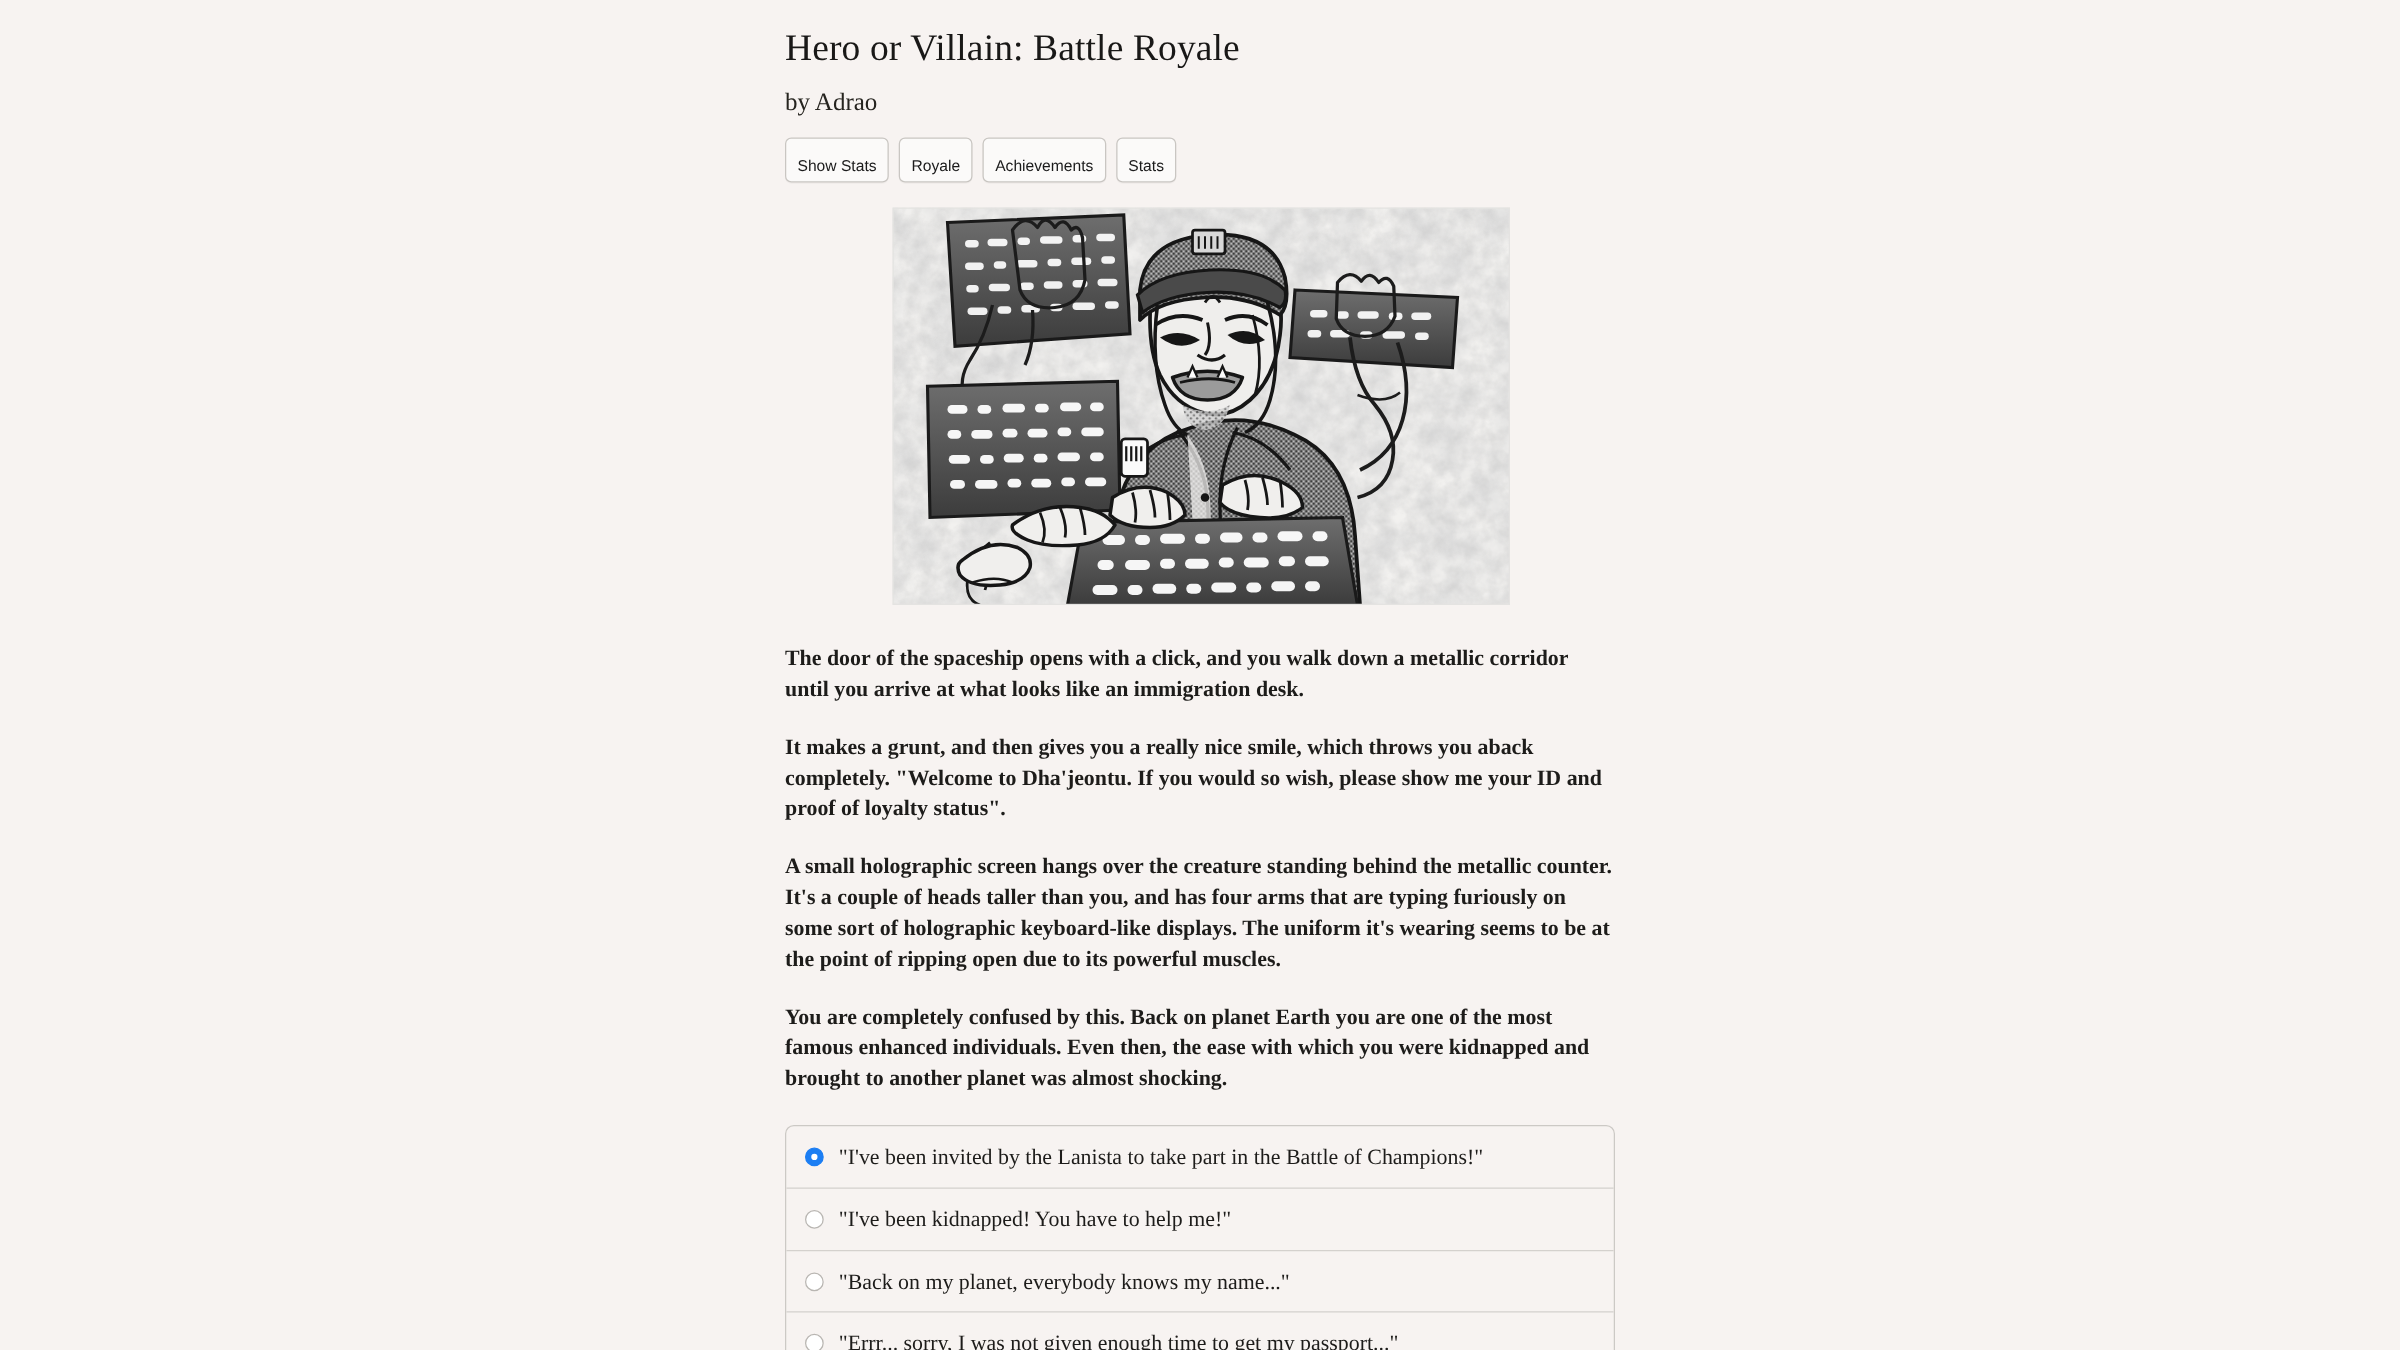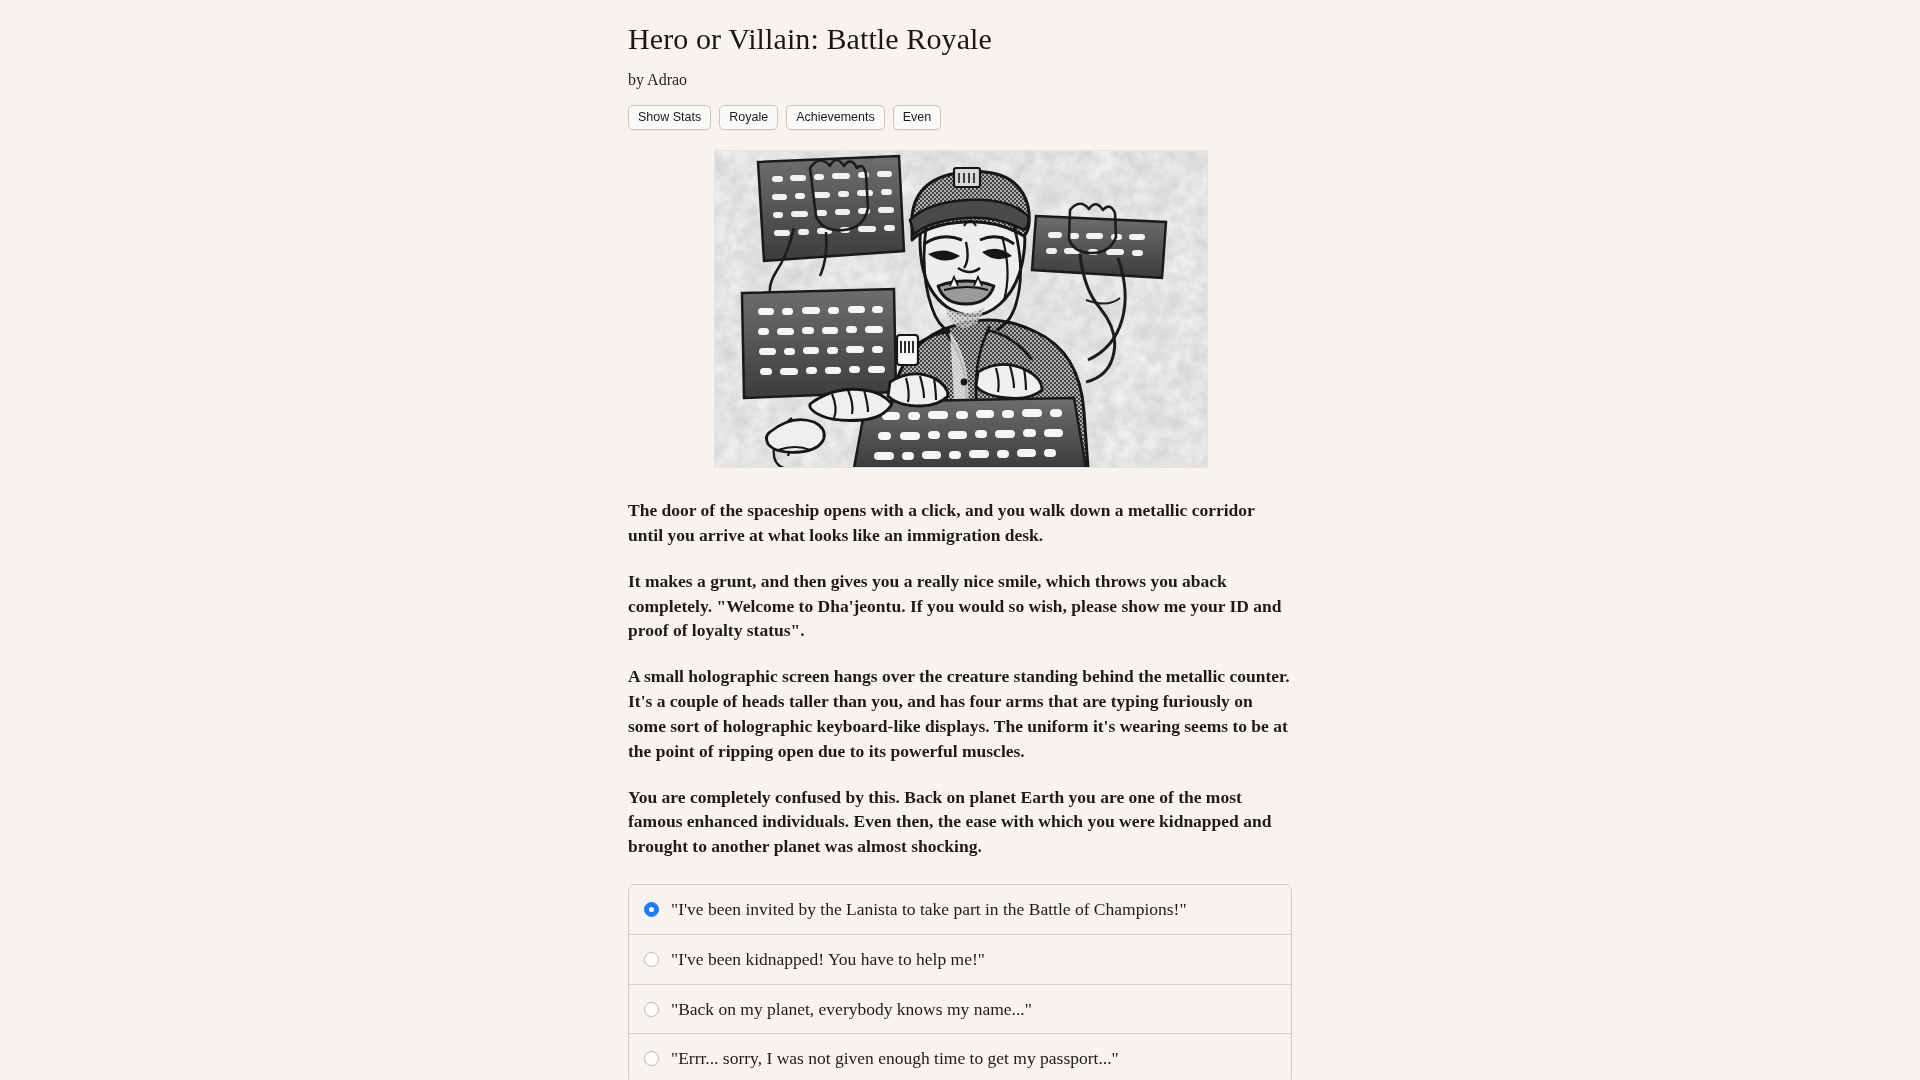--- a/index.html
+++ b/index.html
@@ -37,21 +37,21 @@
     font-size: 30px;
     font-weight: 400;
     line-height: 1.25;
     color: #191817;
     margin: 0;
     padding-top: 20px;
     letter-spacing: 0.1px;
   }
   .byline {
     font-family: "Liberation Serif", "DejaVu Serif", serif;
-    font-size: 16px;
+    font-size: 20px;
     font-weight: 400;
     color: #26241f;
     margin: 0;
     padding-top: 13px;
   }
 
   
   .toolbar {
     display: flex;
     gap: 8px;
@@ -59,21 +59,21 @@
     margin-top: 16px;
   }
   .btn {
     font-family: "Liberation Sans", "DejaVu Sans", sans-serif;
     font-size: 12.5px;
     line-height: 1;
     color: #1b1b1b;
     background: #fbfaf9;
     border: 1px solid #c9c6c2;
     border-radius: 5px;
-    padding: 5px 9px 6px 9px;
+    padding: 16px 9px 6px 9px;
     cursor: pointer;
     white-space: nowrap;
     box-shadow: 0 1px 0 rgba(0,0,0,0.03);
   }
 
   
   .illustration {
     margin-top: 20px;
     width: 494px;
     height: 318px;
@@ -153,21 +153,21 @@
 <div class="page">
   <div class="column">
 
     <h1 class="title">Hero or Villain: Battle Royale</h1>
     <div class="byline">by Adrao</div>
 
     <div class="toolbar">
       <button class="btn">Show Stats</button>
       <button class="btn">Royale</button>
       <button class="btn">Achievements</button>
-      <button class="btn">Even</button>
+      <button class="btn">Stats</button>
     </div>
 
     <div class="illustration">
       <svg viewBox="0 0 494 318" preserveAspectRatio="xMidYMid slice" aria-hidden="true">
         <defs>
           <filter id="grain">
             <feTurbulence type="fractalNoise" baseFrequency="0.035" numOctaves="5" seed="7" result="t"></feTurbulence>
             <feColorMatrix in="t" type="matrix" values="0 0 0 0 0.72  0 0 0 0 0.72  0 0 0 0 0.72  0 0 0 -1.5 1.15"></feColorMatrix>
           </filter>
           <filter id="grain2">

